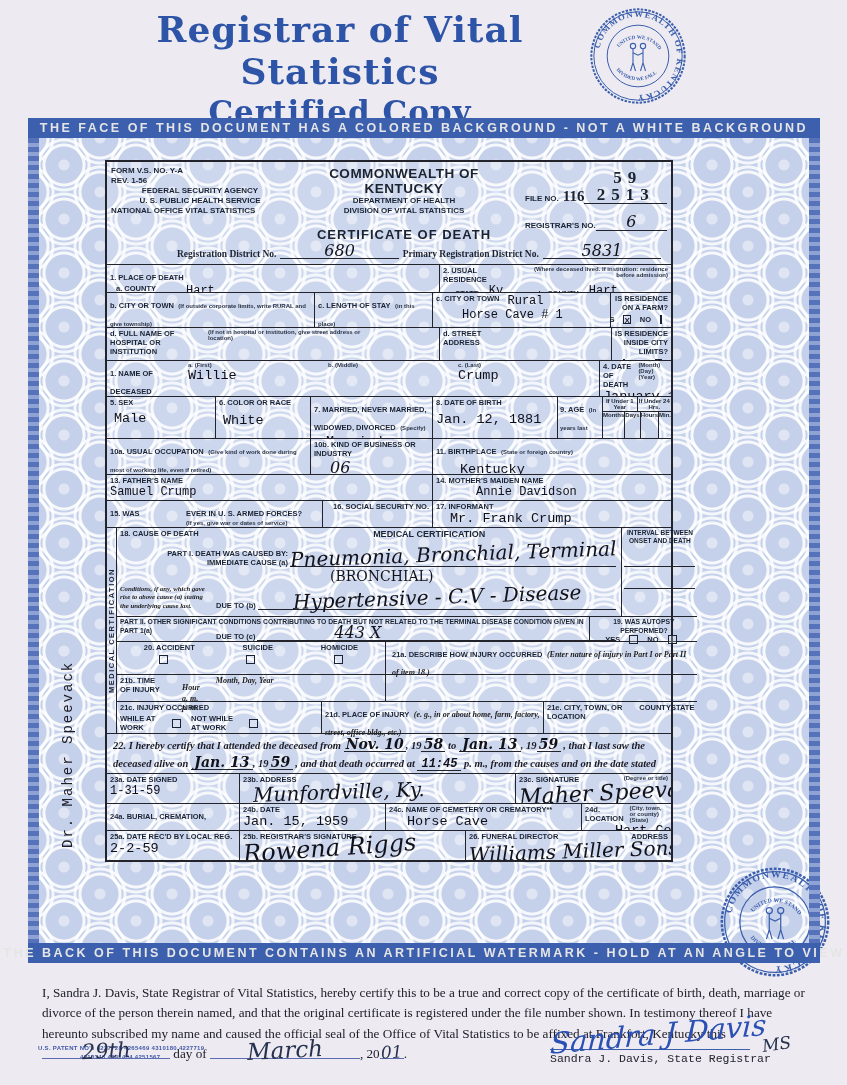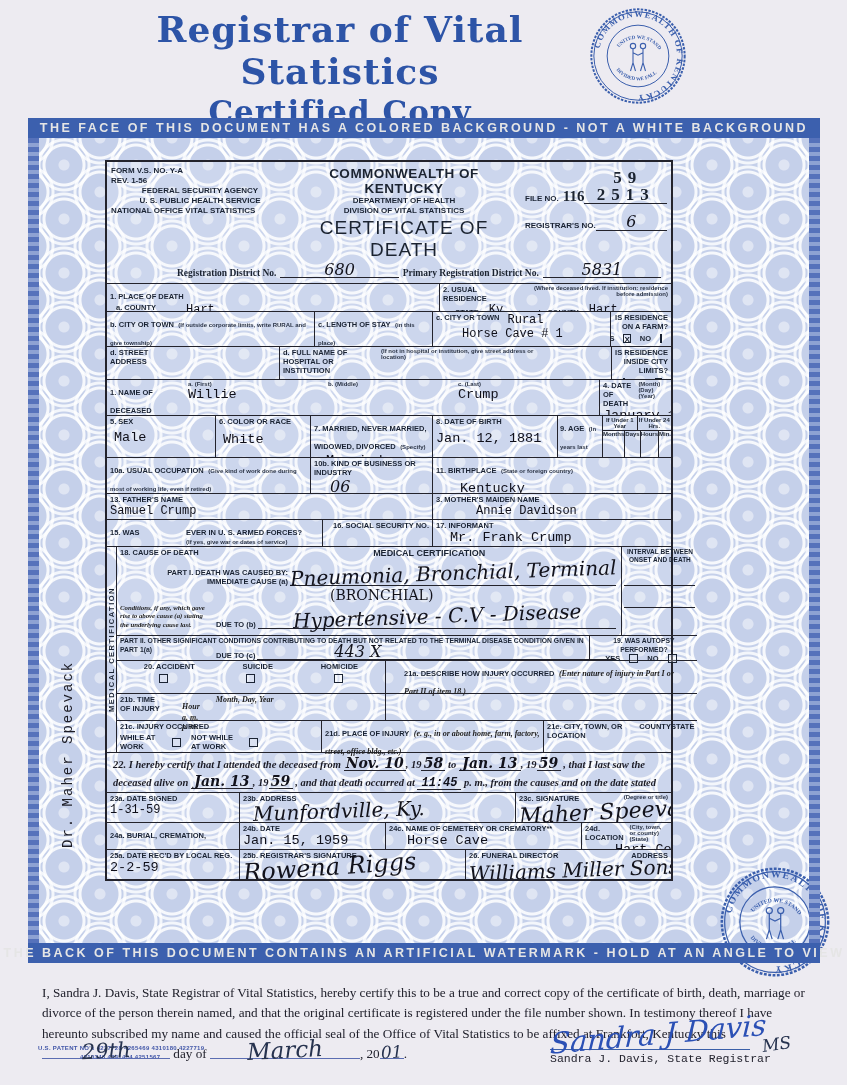--- a/index.html
+++ b/index.html
@@ -41,21 +41,21 @@
 .hw14{font-size:14px}.hw16{font-size:16px}.hw20{font-size:20px;transform:rotate(-2deg)}
 .hw22{font-size:22px;transform:rotate(-3deg)}.hw24{font-size:24px;transform:rotate(-4deg)}
 .cb{display:inline-block;width:9px;height:9px;border:1px solid #1a2333;font:bold 8px/9px "Liberation Sans",sans-serif;text-align:center;vertical-align:-1px;margin:0 2px;background:rgba(255,255,255,.25)}
 .ysno{display:flex;gap:7px;justify-content:flex-end;align-items:center;font-size:7.5px;font-weight:bold;margin-top:3px;padding-right:4px}
 .center{text-align:center}
 
 .chead{display:flex;padding:4px 4px 0 4px}
 .chead-l{width:178px}
 .chead-c{width:230px;text-align:center}
 .cw{font-size:13.5px;font-weight:bold;letter-spacing:.5px}
-.ct{font-size:19px;font-weight:normal;letter-spacing:1px;margin-top:1px}
+.ct{font-size:13px;font-weight:bold;letter-spacing:1px;margin-top:11px}
 .chead-r{flex:1;padding-left:6px}
 .filerow{display:flex;align-items:flex-end;margin-top:3px}
 .filerow .lb9{white-space:nowrap}
 .serifnum{font-family:"Liberation Serif",serif;font-weight:bold;font-size:15px;line-height:1;margin-left:4px}
 .fileline{flex:1;border-bottom:1.3px solid #23232c;text-align:center;line-height:1}
 .fileline .big{font-size:17px;letter-spacing:6px}
 .district{display:flex;align-items:flex-end;padding:2px 10px 5px 70px;gap:4px}
 .dl{font-family:"Liberation Serif",serif;font-weight:bold;font-size:9.5px;white-space:nowrap}
 .dfill{flex:1;border-bottom:1.3px solid #23232c;text-align:center;line-height:.9}
 
@@ -221,28 +221,28 @@
             <div class="ysno">
               <span>YES</span>
                 <span class="cb">X</span>
               <span>NO</span>
                 <span class="cb"></span>
             </div>
           </div>
         </div>
 
         <div class="row" style="height:33px">
-          <div class="cell" style="width:172px">
-            <span class="lb" style="width:50px;display:inline-block">d. STREET ADDRESS</span>
-          </div>
           <div class="cell" style="width:332px">
             <div style="display:flex;gap:6px">
               <span class="lb" style="width:92px">d. FULL NAME OF HOSPITAL OR INSTITUTION</span>
               <span class="nt" style="width:160px">(If not in hospital or institution, give street address or location)</span>
             </div>
+          </div>
+          <div class="cell" style="width:172px">
+            <span class="lb" style="width:50px;display:inline-block">d. STREET ADDRESS</span>
           </div>
           <div class="cell grow">
             <div class="lb" style="text-align:right">IS RESIDENCE INSIDE CITY LIMITS?</div>
             <div class="ysno">
               <span>YES</span>
                 <span class="cb"></span>
               <span>NO</span>
                 <span class="cb">X</span>
             </div>
           </div>
@@ -328,21 +328,21 @@
             <div class="tv tvl" style="padding:4px 0 0 24px">Kentucky</div>
           </div>
         </div>
 
         <div class="row" style="height:26px">
           <div class="cell" style="width:325px">
             <div class="lb">13. FATHER'S NAME</div>
             <div class="tv">Samuel Crump</div>
           </div>
           <div class="cell grow">
-            <div class="lb">3. MOTHER'S MAIDEN NAME</div>
+            <div class="lb">14. MOTHER'S MAIDEN NAME</div>
             <div class="tv" style="padding-left:40px">Annie Davidson</div>
           </div>
         </div>
 
         <div class="row" style="height:27px">
           <div class="cell" style="width:215px">
             <div style="display:flex;gap:4px">
               <div style="width:72px"><span class="lb">15. WAS DECEASED</span></div>
               <div><span class="lb">EVER IN U. S. ARMED FORCES?</span><div class="nt">(If yes, give war or dates of service)</div></div>
             </div>
@@ -417,21 +417,21 @@
                   <span class="lb">20. ACCIDENT</span>
                   <span class="lb">SUICIDE</span>
                   <span class="lb">HOMICIDE</span>
                 </div>
                 <div style="display:flex;justify-content:space-around;margin-top:3px">
                   <span class="cb"></span>
                   <span class="cb"></span>
                   <span class="cb"></span>
                 </div>
               </div>
-              <div class="grow" style="border-left:1px solid #23232c;padding:1px 18px">
+              <div class="grow" style="border-left:1px solid #23232c;padding:1px 6px">
                 <span class="lb">21a. DESCRIBE HOW INJURY OCCURRED</span>
                 <span class="itn">(Enter nature of injury in Part I or Part II of item 18.)</span>
               </div>
             </div>
 
             <div class="mrow" style="height:27px">
               <div style="width:268px;padding:1px 3px;display:flex;gap:16px">
                 <span class="lb" style="width:46px">21b. TIME OF INJURY</span>
                 <span>
                   <span class="itn">Hour</span>

